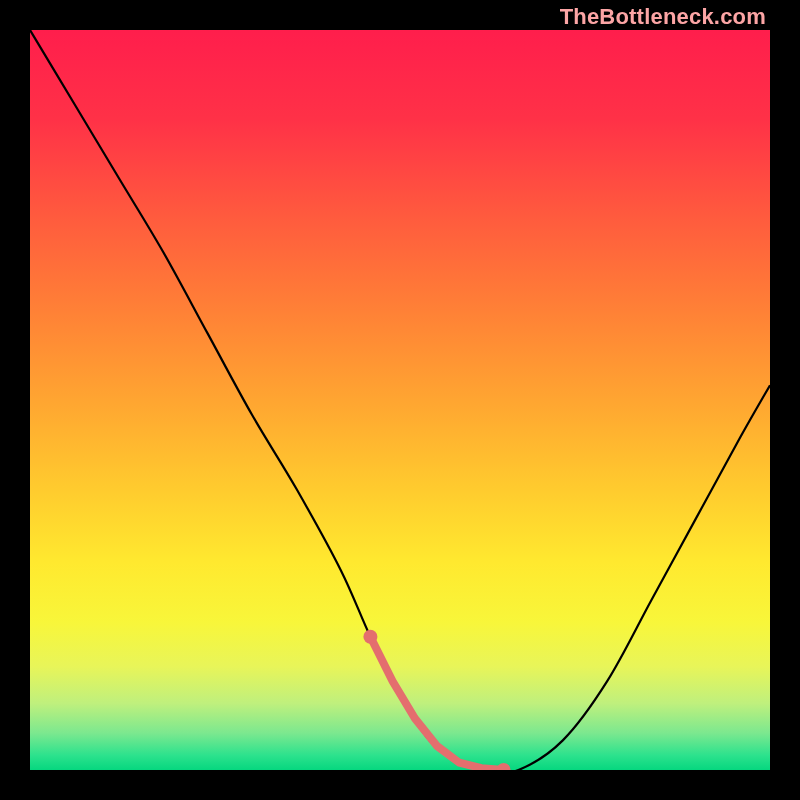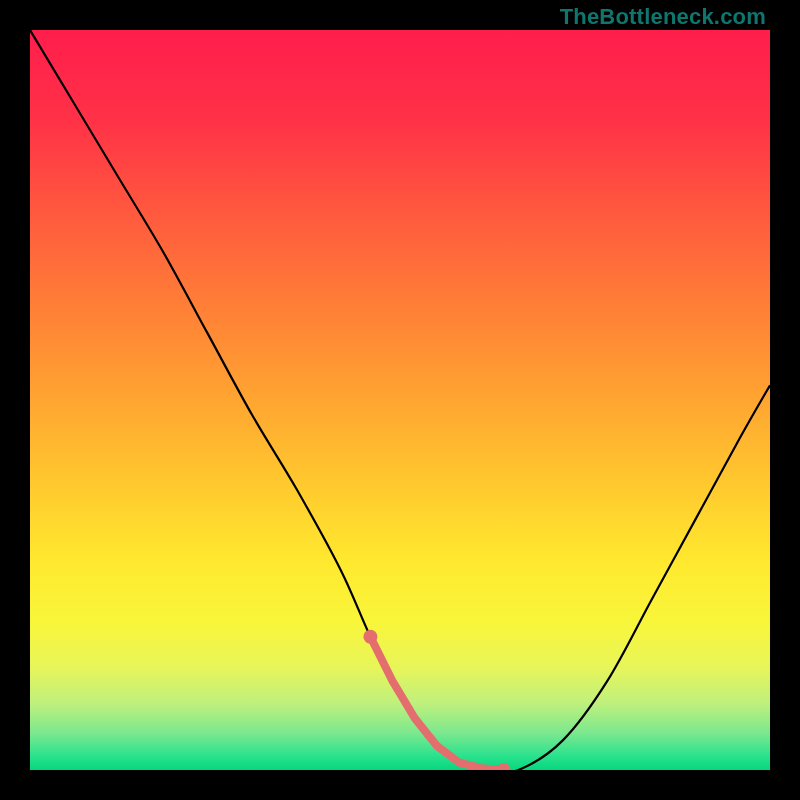--- a/index.html
+++ b/index.html
@@ -40,21 +40,21 @@
     width: 100%;
     height: 100%;
   }
   .watermark {
     position: absolute;
     top: 4px;
     right: 34px;
     font-family: Arial, Helvetica, sans-serif;
     font-size: 22px;
     font-weight: 600;
-    color: #0f766e;
+    color: #fca5a5;
     letter-spacing: 0.2px;
     user-select: none;
   }
 </style>
 </head>
 <body>
 
 <div class="frame">
 
   <div class="watermark">TheBottleneck.com</div>

